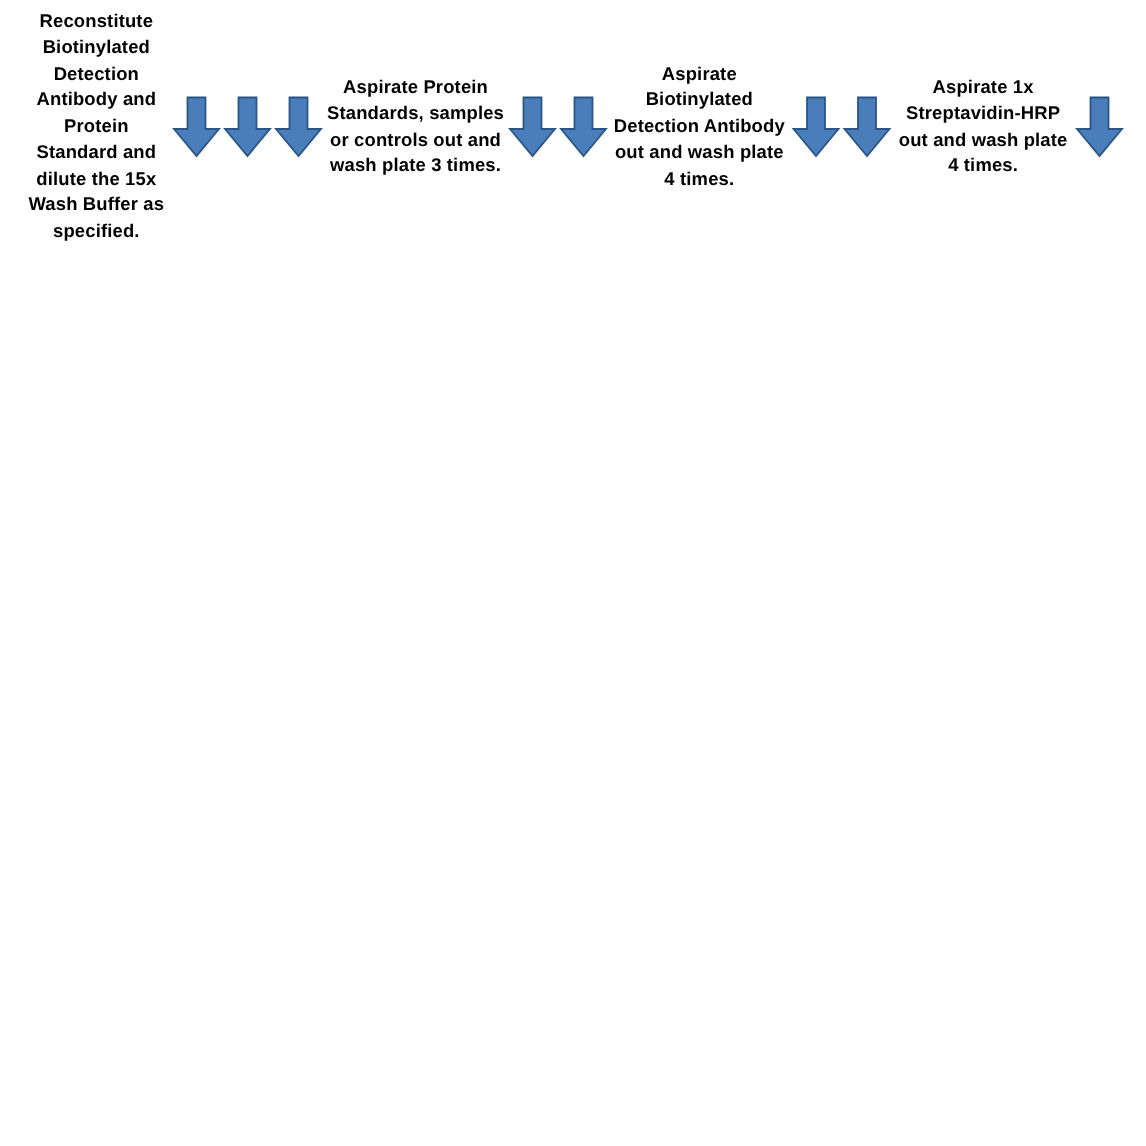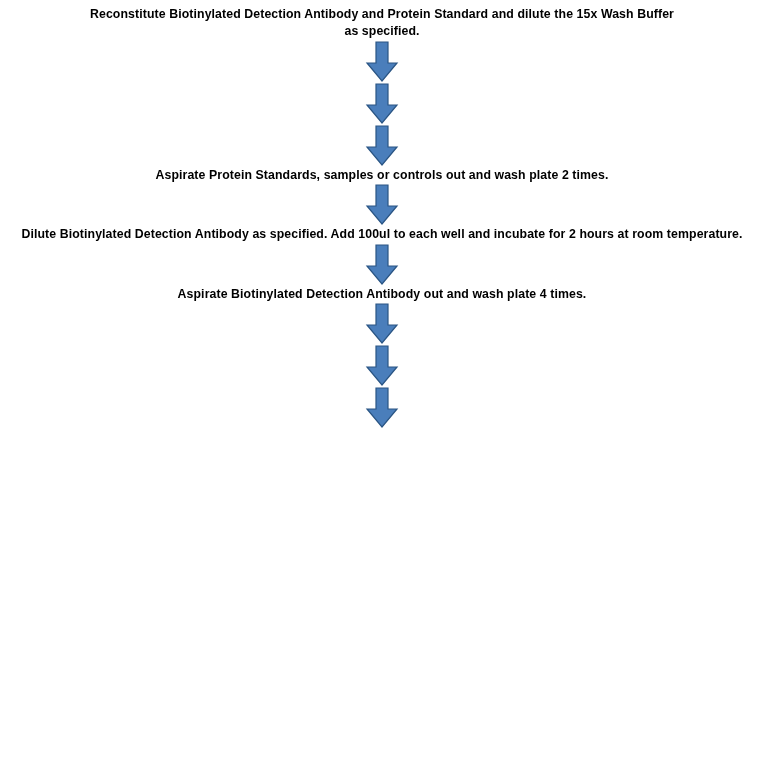--- a/index.html
+++ b/index.html
@@ -12,21 +12,21 @@
     background: #ffffff;
     font-family: "Liberation Sans", sans-serif;
     color: #000000;
     overflow: hidden;
   }
   #flow {
     width: 764px;
     box-sizing: border-box;
     padding: 6px 14px 0 14px;
     display: flex;
-    flex-direction: column;
+    flex-direction: row;
     align-items: center;
   }
   .step {
     width: 724px;
     text-align: center;
     font-size: 12.3px;
     font-weight: bold;
     line-height: 1.42;
     letter-spacing: 0.1px;
   }
@@ -56,41 +56,41 @@
     <div class="arrow-wrap">
       <svg class="arrow" width="34" height="42" viewBox="0 0 34 42">
         <polygon points="11,1 23,1 23,22 32,22 17,40 2,22 11,22" fill="#4a7ebb" stroke="#2a5584" stroke-width="1.2"></polygon>
       </svg>
     </div>
     <div class="arrow-wrap">
       <svg class="arrow" width="34" height="42" viewBox="0 0 34 42">
         <polygon points="11,1 23,1 23,22 32,22 17,40 2,22 11,22" fill="#4a7ebb" stroke="#2a5584" stroke-width="1.2"></polygon>
       </svg>
     </div>
-    <div class="step">Aspirate Protein Standards, samples or controls out and wash plate 2 times.</div>
+    <div class="step">Aspirate Protein Standards, samples or controls out and wash plate 3 times.</div>
     <div class="arrow-wrap">
       <svg class="arrow" width="34" height="42" viewBox="0 0 34 42">
         <polygon points="11,1 23,1 23,22 32,22 17,40 2,22 11,22" fill="#4a7ebb" stroke="#2a5584" stroke-width="1.2"></polygon>
       </svg>
     </div>
-    <div class="step">Dilute Biotinylated Detection Antibody as specified. Add 100ul to each well and incubate for 2 hours at room temperature.</div>
     <div class="arrow-wrap">
       <svg class="arrow" width="34" height="42" viewBox="0 0 34 42">
         <polygon points="11,1 23,1 23,22 32,22 17,40 2,22 11,22" fill="#4a7ebb" stroke="#2a5584" stroke-width="1.2"></polygon>
       </svg>
     </div>
     <div class="step">Aspirate Biotinylated Detection Antibody out and wash plate 4 times.</div>
     <div class="arrow-wrap">
       <svg class="arrow" width="34" height="42" viewBox="0 0 34 42">
         <polygon points="11,1 23,1 23,22 32,22 17,40 2,22 11,22" fill="#4a7ebb" stroke="#2a5584" stroke-width="1.2"></polygon>
       </svg>
     </div>
     <div class="arrow-wrap">
       <svg class="arrow" width="34" height="42" viewBox="0 0 34 42">
         <polygon points="11,1 23,1 23,22 32,22 17,40 2,22 11,22" fill="#4a7ebb" stroke="#2a5584" stroke-width="1.2"></polygon>
       </svg>
     </div>
+    <div class="step">Aspirate 1x Streptavidin-HRP out and wash plate 4 times.</div>
     <div class="arrow-wrap">
       <svg class="arrow" width="34" height="42" viewBox="0 0 34 42">
         <polygon points="11,1 23,1 23,22 32,22 17,40 2,22 11,22" fill="#4a7ebb" stroke="#2a5584" stroke-width="1.2"></polygon>
       </svg>
     </div>
   </div>
 
 </body></html>

